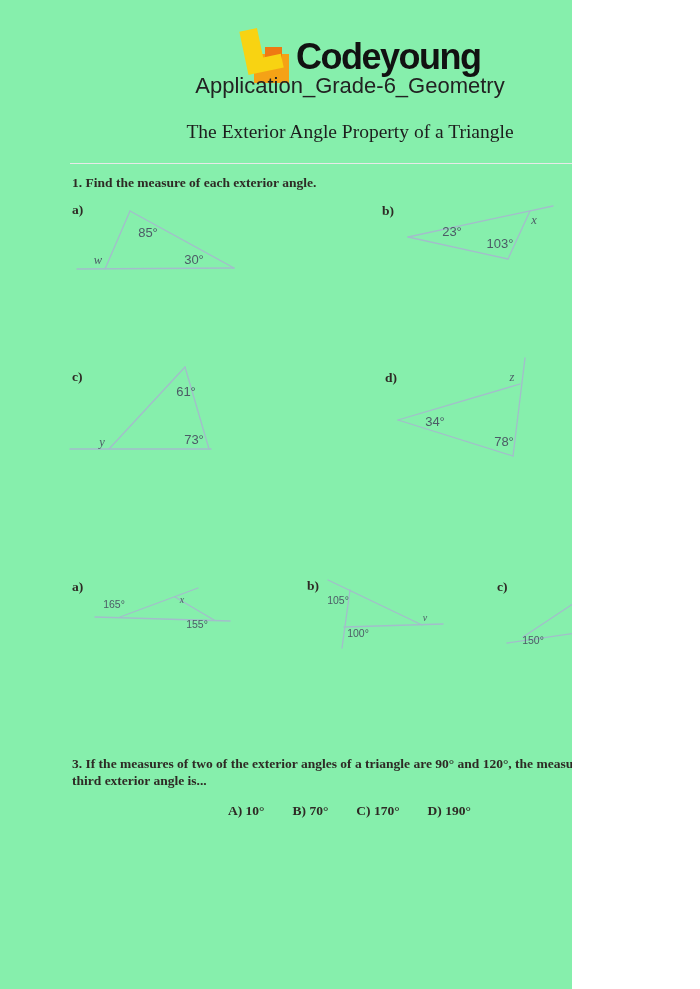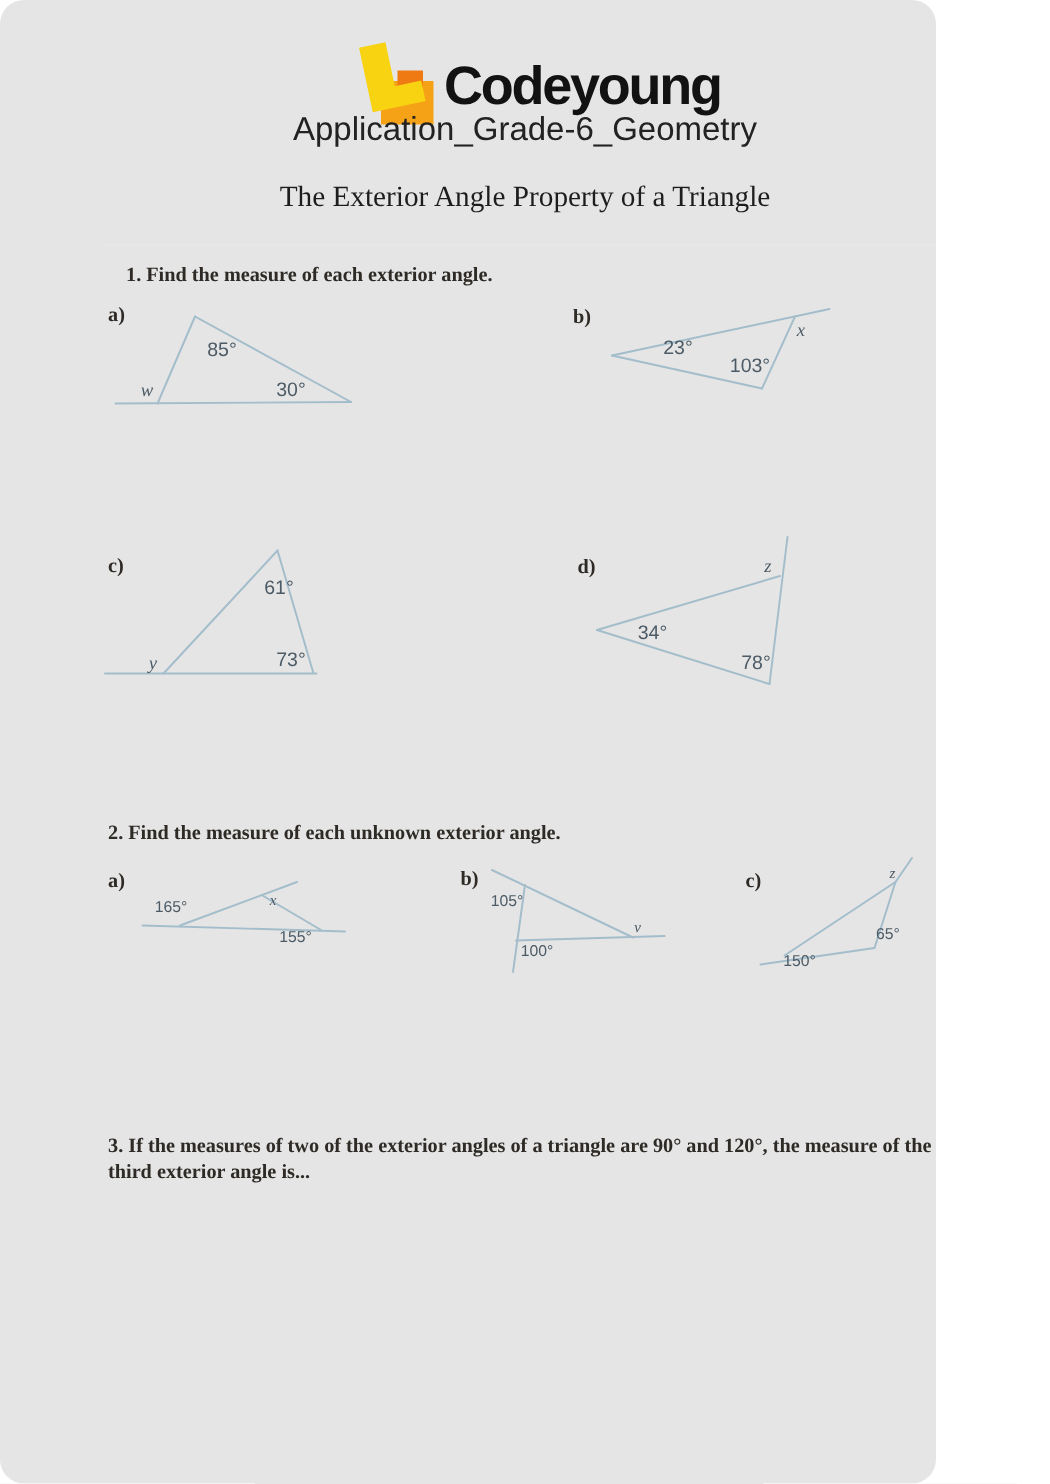--- a/index.html
+++ b/index.html
@@ -1,17 +1,17 @@
 <!DOCTYPE html>
 <html><head>
 <meta charset="utf-8">
 <style>
   html,body{margin:0;padding:0;background:#fff;}
-  #page{position:relative;width:624px;height:989px;background:#e5e5e5;overflow:hidden;
-        font-family:"Liberation Sans",sans-serif;border-radius:16px;}
+  #page{position:relative;width:572px;height:989px;background:#86efac;overflow:hidden;
+        font-family:"Liberation Sans",sans-serif;}
 
   
   .brand-row{position:absolute;left:0;top:12px;width:700px;height:64px;}
   .brand-icon{position:absolute;left:238px;top:14px;}
   .brand-word{position:absolute;left:296px;top:24px;font-family:"Liberation Sans",sans-serif;
         font-weight:bold;font-size:36px;letter-spacing:-1.5px;color:#121212;}
   .doc-title{position:absolute;left:0;top:73px;width:700px;text-align:center;
         font-family:"Liberation Sans",sans-serif;font-size:22px;color:#222;}
   .doc-subtitle{position:absolute;left:0;top:121px;width:700px;text-align:center;
         font-family:"Liberation Serif",serif;font-size:19.5px;color:#1d1d1d;}
@@ -64,21 +64,21 @@
     </svg>
     <div class="brand-word">Codeyoung</div>
   </div>
 
   <div class="doc-title">Application_Grade-6_Geometry</div>
   <div class="doc-subtitle">The Exterior Angle Property of a Triangle</div>
 
   <div class="scan-h"></div>
   <div class="scan-v"></div>
 
-  <div class="qheading" style="left:72px;top:175px;margin-left:12px;">1. Find the measure of each exterior angle.</div>
+  <div class="qheading" style="left:72px;top:175px;">1. Find the measure of each exterior angle.</div>
 
   <div class="figlabel" style="left:72px;top:202px;">a)</div>
   <svg class="fig" style="left:70px;top:205px;" width="175" height="70" viewBox="0 0 175 70">
     <line x1="7" y1="64" x2="164" y2="63"></line>
     <line x1="35" y1="64" x2="60" y2="6"></line>
     <line x1="60" y1="6" x2="164" y2="63"></line>
     <text class="flab1" x="78" y="32">85°</text>
     <text class="flab1" x="124" y="59">30°</text>
     <text class="fvar1" x="28" y="59">w</text>
   </svg>
@@ -106,21 +106,20 @@
   <div class="figlabel" style="left:385px;top:370px;">d)</div>
   <svg class="fig" style="left:385px;top:356px;" width="155" height="105" viewBox="0 0 155 105">
     <line x1="13" y1="64" x2="135" y2="28"></line>
     <line x1="13" y1="64" x2="128" y2="100"></line>
     <line x1="128" y1="100" x2="140" y2="2"></line>
     <text class="flab1" x="50" y="70">34°</text>
     <text class="flab1" x="119" y="90">78°</text>
     <text class="fvar1" x="127" y="25">z</text>
   </svg>
 
-  <div class="qheading" style="left:72px;top:547px;">2. Find the measure of each unknown exterior angle.</div>
 
   <div class="figlabel" style="left:72px;top:579px;">a)</div>
   <svg class="fig" style="left:90px;top:585px;" width="145" height="50" viewBox="0 0 145 50">
     <line x1="5" y1="32" x2="140" y2="36"></line>
     <line x1="30" y1="32" x2="108" y2="3"></line>
     <line x1="85" y1="12" x2="124" y2="35"></line>
     <text class="flab2" x="24" y="23">165°</text>
     <text class="fvar2" x="92" y="18">x</text>
     <text class="flab2" x="107" y="43">155°</text>
   </svg>
@@ -141,15 +140,21 @@
     <line x1="107" y1="17" x2="118" y2="1"></line>
     <line x1="93" y1="61" x2="107" y2="17"></line>
     <line x1="17" y1="72" x2="93" y2="61"></line>
     <text class="flab2" x="43" y="73">150°</text>
     <text class="flab2" x="102" y="55">65°</text>
     <text class="fvar2" x="105" y="14">z</text>
   </svg>
 
   <div class="qheading" style="left:72px;top:755px;width:572px;line-height:17px;">3. If the measures of two of the exterior angles of a triangle are 90° and 120°, the measure of the third exterior angle is...</div>
 
+  <div class="options-row">
+    <span class="option">A) 10°</span>
+    <span class="option">B) 70°</span>
+    <span class="option">C) 170°</span>
+    <span class="option">D) 190°</span>
+  </div>
 
 
 </div>
 
 </body></html>

